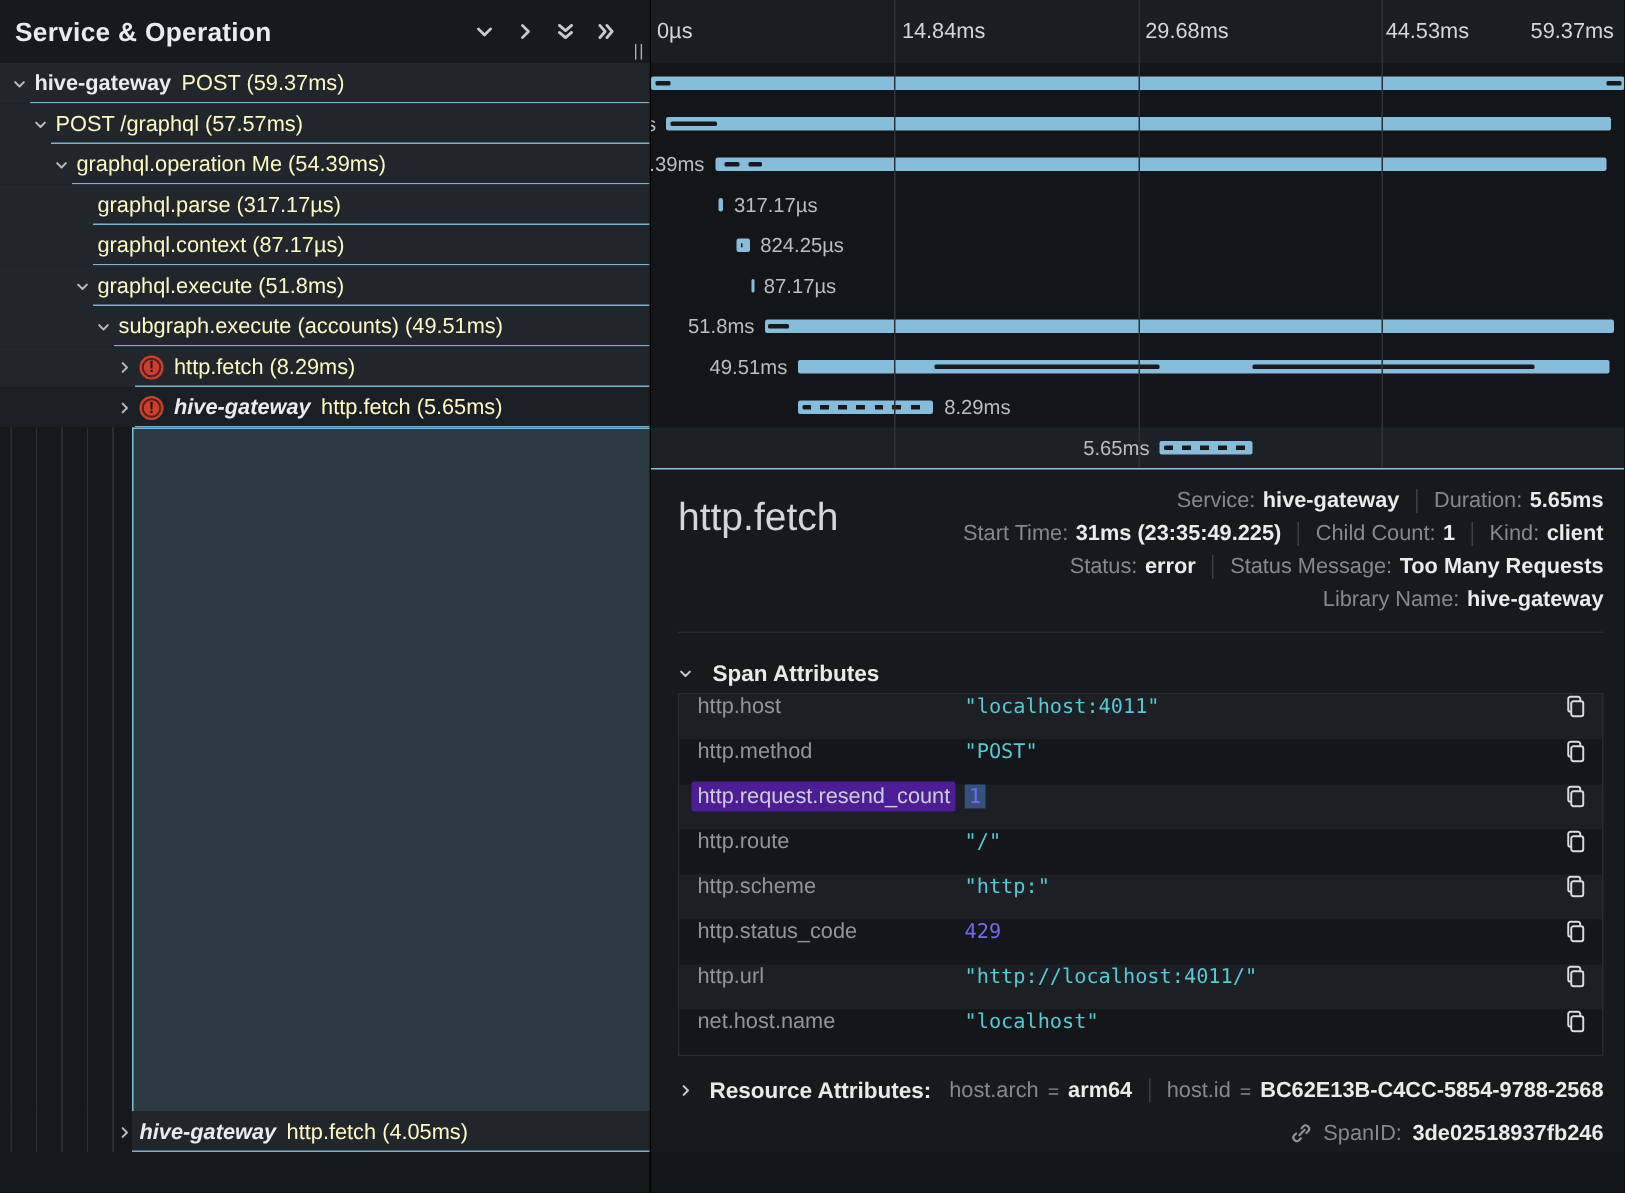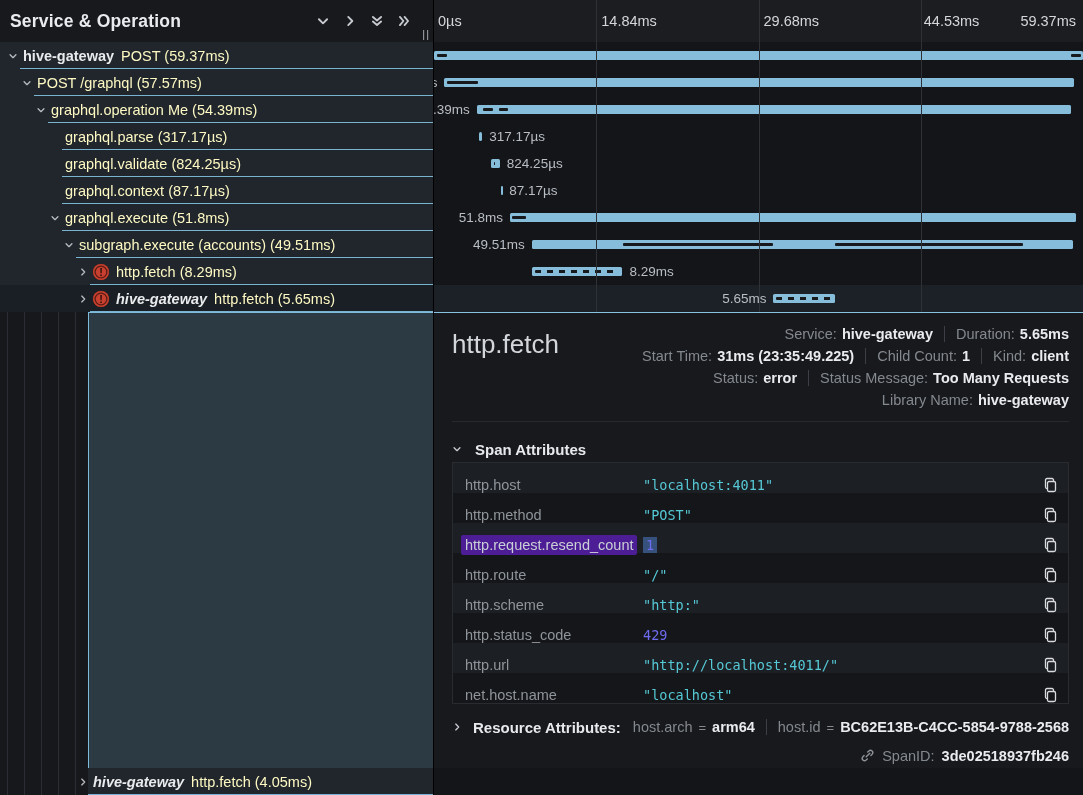--- a/index.html
+++ b/index.html
@@ -55,21 +55,21 @@
   .meta { display:flex; flex-direction:column; align-items:flex-end; }
   .mline { display:flex; align-items:center; height:22px; }
   .mlabel { color:#84898f; font-size:14.5px; }
   .mvalue { color:#e9ebed; font-size:14.5px; font-weight:700; margin-left:5px; }
   .vsep { width:1px; height:16px; background:#3c4046; margin:0 11px; }
 
   .sect-head { display:flex; align-items:center; gap:8px; margin-top:14px; height:26px; cursor:pointer; }
   .sect-head .tchev { color:#c7cbd1; }
   .sect-title { font-size:15px; font-weight:700; color:#e7e9eb; }
   .atable { border:1px solid #282b30; }
-  .arow { height:30px; display:flex; align-items:flex-end; padding:0 10px 0 12px; }
+  .arow { height:30px; display:flex; align-items:flex-start; padding:0 10px 0 12px; }
   .arow:nth-child(odd) { background:#1c1f24; }
   .arow:nth-child(even) { background:#141619; }
   .akey { width:178px; flex:0 0 178px; color:#8f959b; font-size:14.5px; white-space:nowrap; }
   .akey .hl { background:#4c1d95; color:#c9cfd6; border-radius:2px; padding:2px 4px; margin-left:-4px; }
   .aval { flex:1; font-family:"DejaVu Sans Mono", monospace; font-size:13.5px; white-space:nowrap; overflow:hidden; }
   .aval.string { color:#56c9d6; }
   .aval.number { color:#6f6cf0; }
   .aval .hl { background:#35517c; border-radius:2px; padding:2px 3px; }
   .copybtn { width:22px; flex:0 0 22px; display:flex; justify-content:flex-end; cursor:pointer; color:#d9dbde; }
   .copybtn svg { width:15px; height:16px; }
@@ -152,25 +152,20 @@
           <span class="tlabel">graphql.operation Me (54.39ms)</span>
           <span class="rowline" style="left: 48px;"></span>
         </div>
         <div class="trow">
           <span class="tchev" style="margin-left: 50px;"></span>
           <span class="tlabel">graphql.parse (317.17µs)</span>
           <span class="rowline" style="left: 62px;"></span>
         </div>
         <div class="trow">
           <span class="tchev" style="margin-left: 50px;"></span>
-          <span class="tlabel">graphql.validate (824.25µs)</span>
-          <span class="rowline" style="left: 62px;"></span>
-        </div>
-        <div class="trow">
-          <span class="tchev" style="margin-left: 50px;"></span>
           <span class="tlabel">graphql.context (87.17µs)</span>
           <span class="rowline" style="left: 62px;"></span>
         </div>
         <div class="trow">
           <span class="tchev" style="margin-left: 50px;">
             <svg viewBox="0 0 12 12" fill="none" stroke="currentColor" stroke-width="1.6" stroke-linecap="round" stroke-linejoin="round">
               <path d="M2.5 4.5 L6 8 L9.5 4.5"></path>
             </svg>
           </span>
           <span class="tlabel">graphql.execute (51.8ms)</span>

